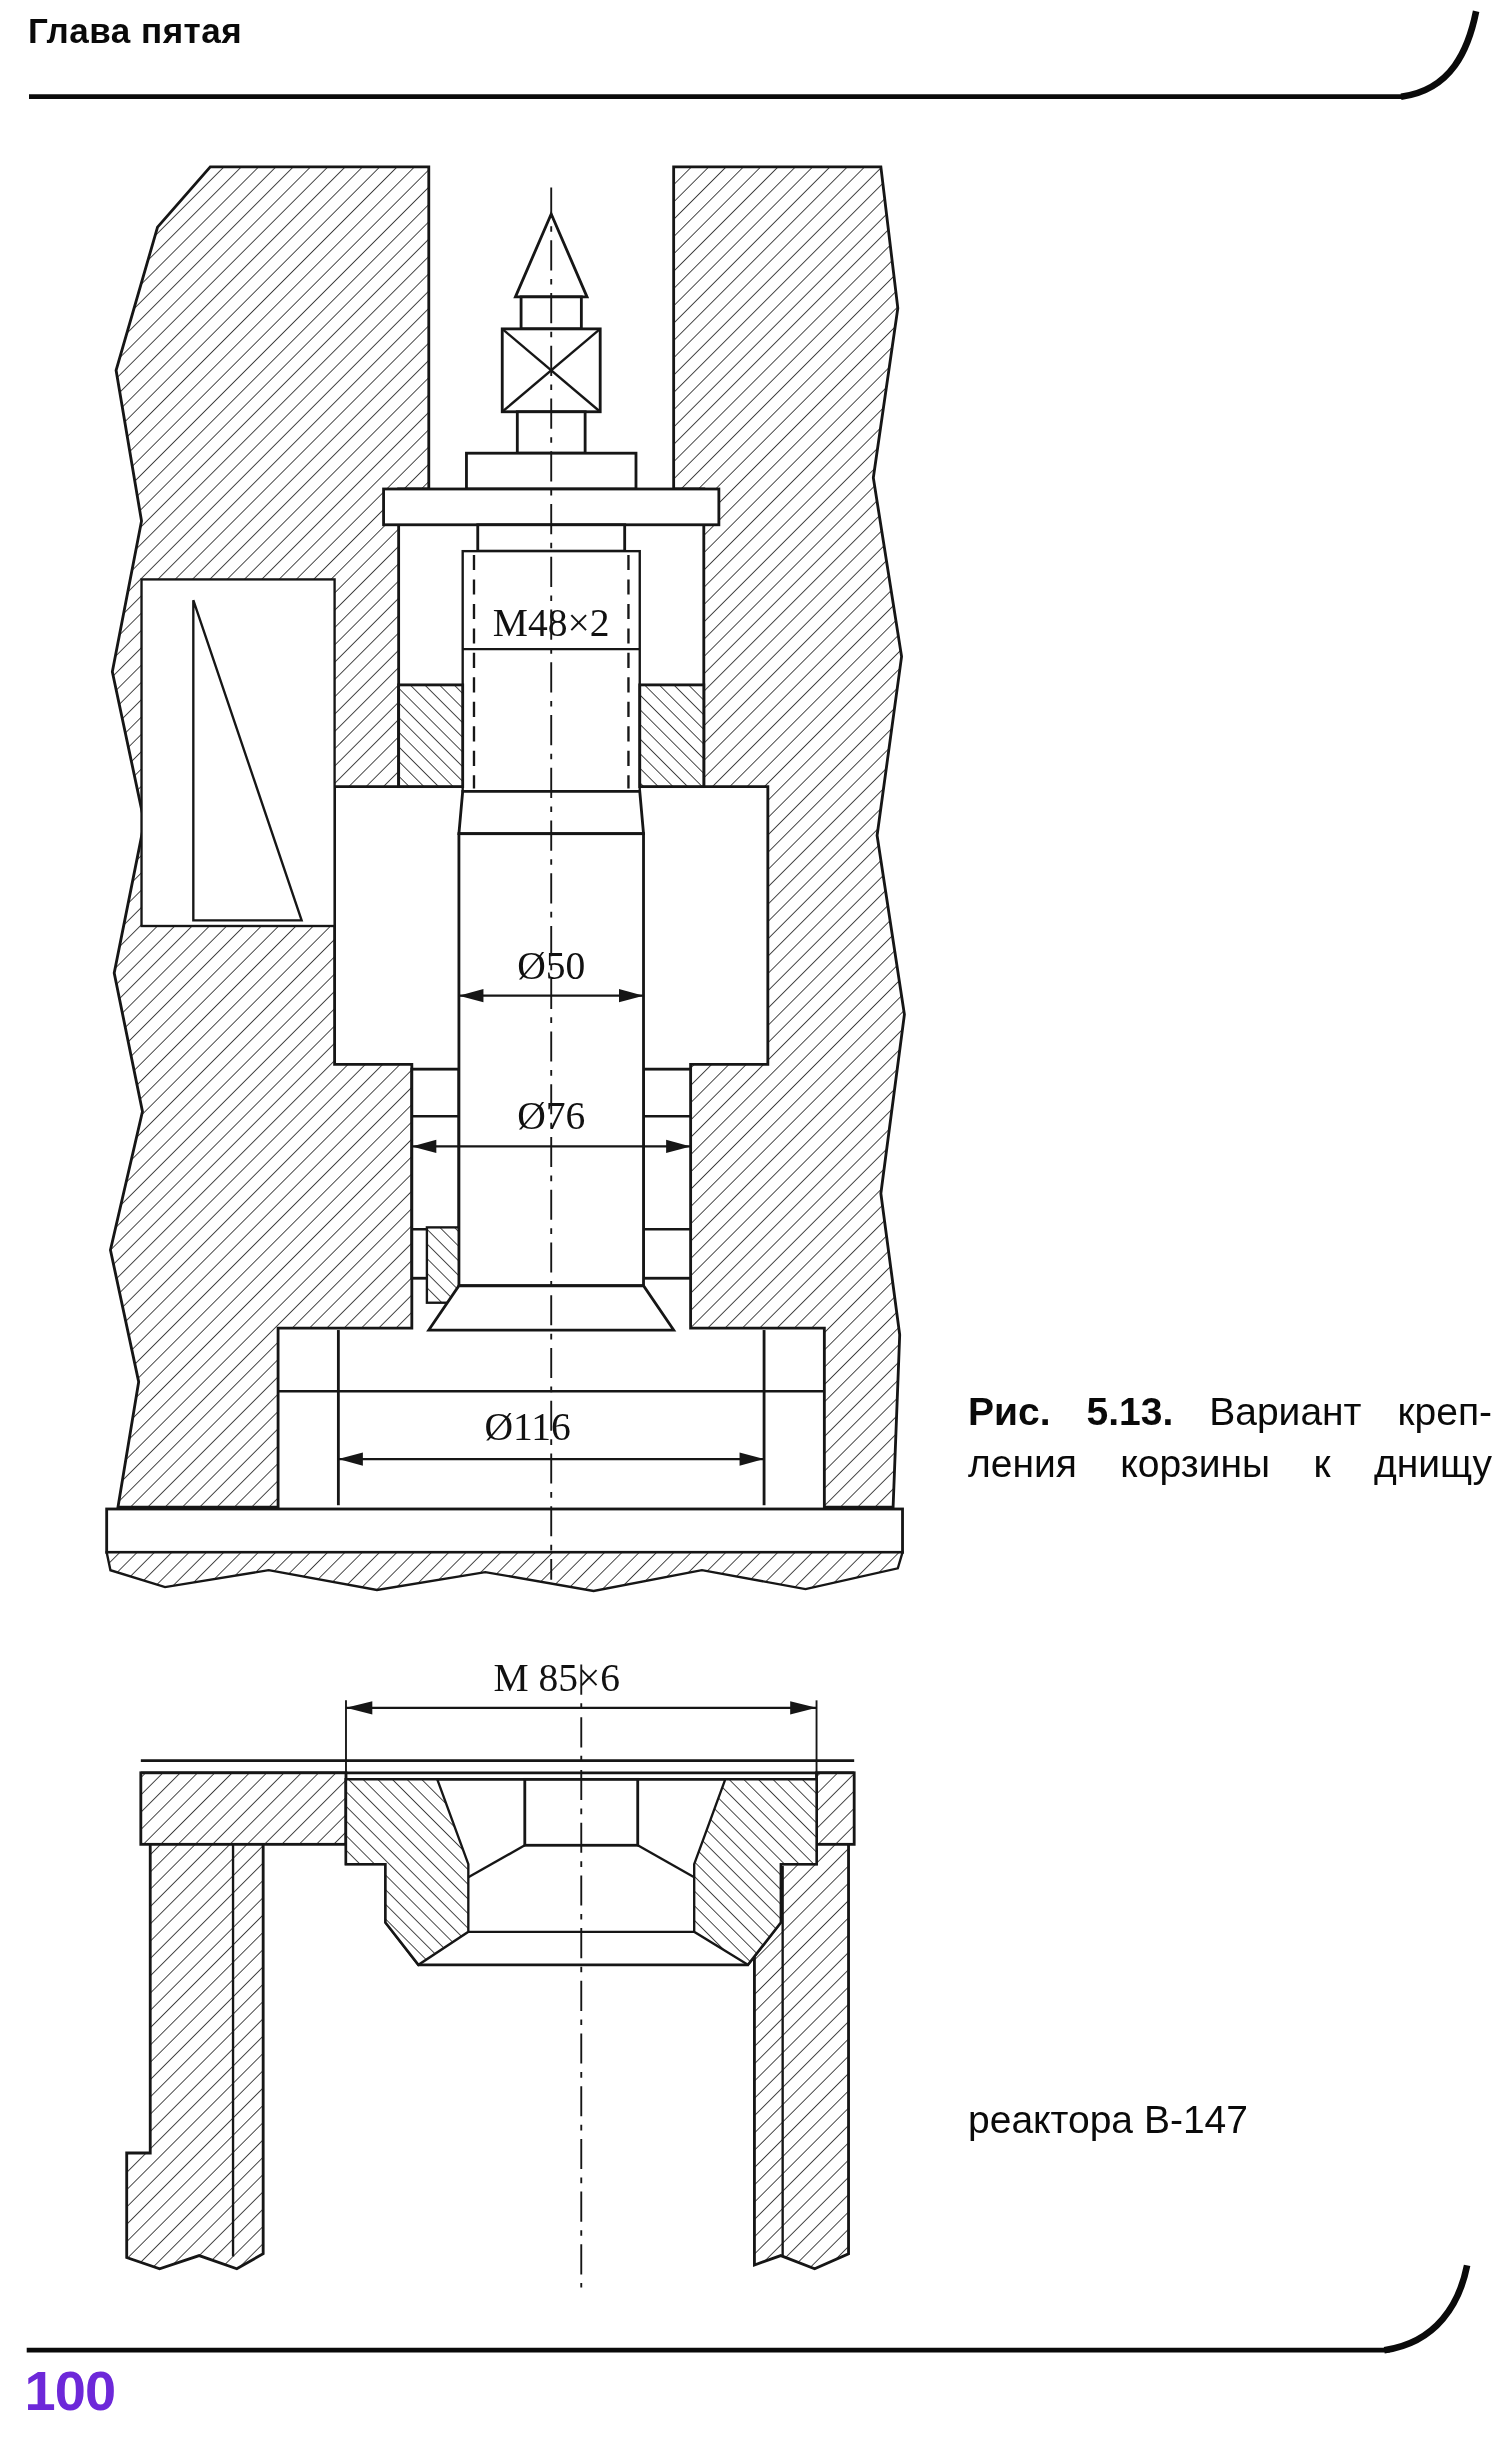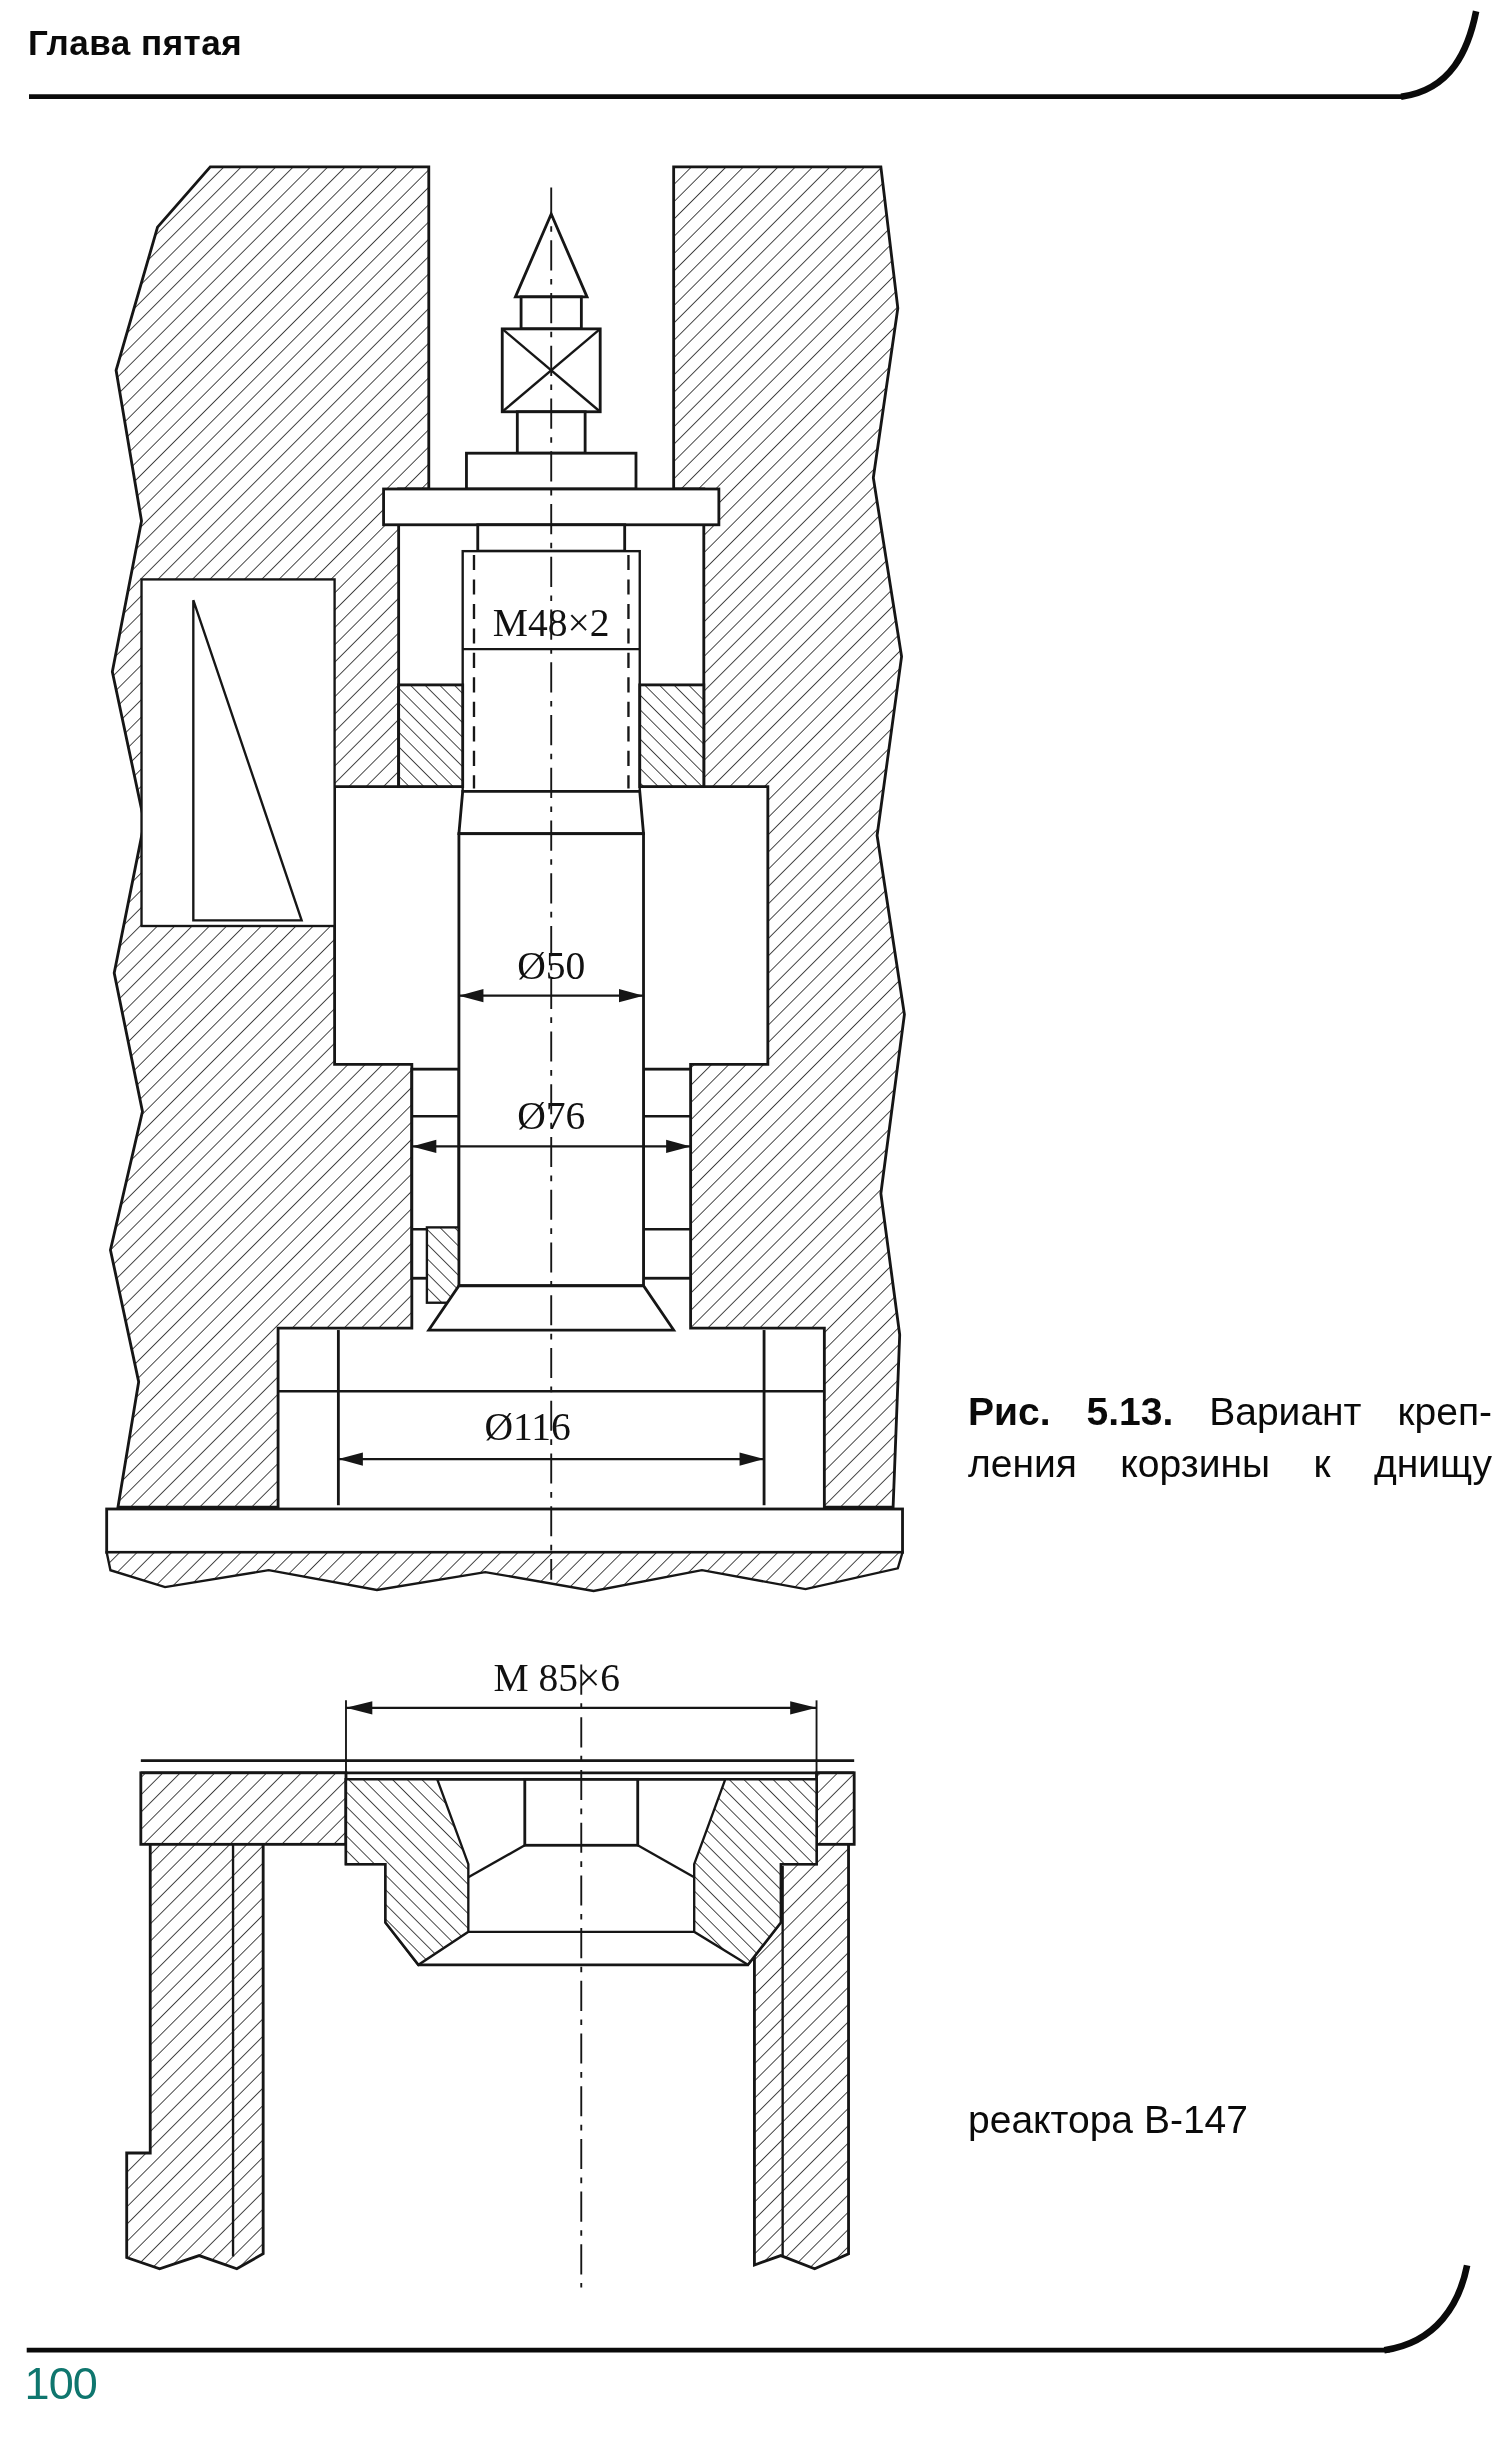--- a/index.html
+++ b/index.html
@@ -2,39 +2,39 @@
 <html style="font-size:15px"><head>
 <meta charset="utf-8">
 <style>
   html,body{margin:0;padding:0;}
   body{
     width:1507px;height:2450px;background:#ffffff;position:relative;
     font-family:"Liberation Sans",sans-serif;color:#111;
     overflow:hidden;
   }
   .chapter{
-    position:absolute;left:28px;top:23px;
+    position:absolute;left:28px;top:11px;
     font-size:35px;font-weight:700;letter-spacing:0.5px;color:#0a0a0a;
   }
   .rule-svg{position:absolute;left:0;}
   .fig1{position:absolute;left:52px;top:165px;width:876px;height:1441px;}
   .fig2{position:absolute;left:122px;top:1640px;width:847px;height:659px;}
   .caption{
     position:absolute;left:968px;width:524px;
     font-size:39px;line-height:1.34;color:#0a0a0a;
   }
   .caption .ln{text-align:justify;text-align-last:justify;white-space:nowrap;}
   .caption .ln.last{text-align-last:left;}
   .cap-prefix{font-weight:700;}
   .cap-bold{font-weight:400;}
   #cap-513{top:1386px;}
   #cap-514{top:2094px;}
   .pagenum{
     position:absolute;left:24.5px;top:2358px;
-    font-size:45px;font-weight:400;color:#0f766e;letter-spacing:-0.9px;
+    font-size:56px;font-weight:700;color:#6d28d9;letter-spacing:-0.9px;
   }
   svg text{font-family:"Liberation Serif",serif;font-size:42px;fill:#111;}
 </style>
 </head>
 <body>
 
 <div class="chapter">Глава пятая</div>
 
 <svg class="rule-svg" style="top:0;" width="1507" height="122" viewBox="0 0 1600 130">
   <line x1="28" y1="103" x2="1496" y2="103" stroke="#0a0a0a" stroke-width="5"></line>

